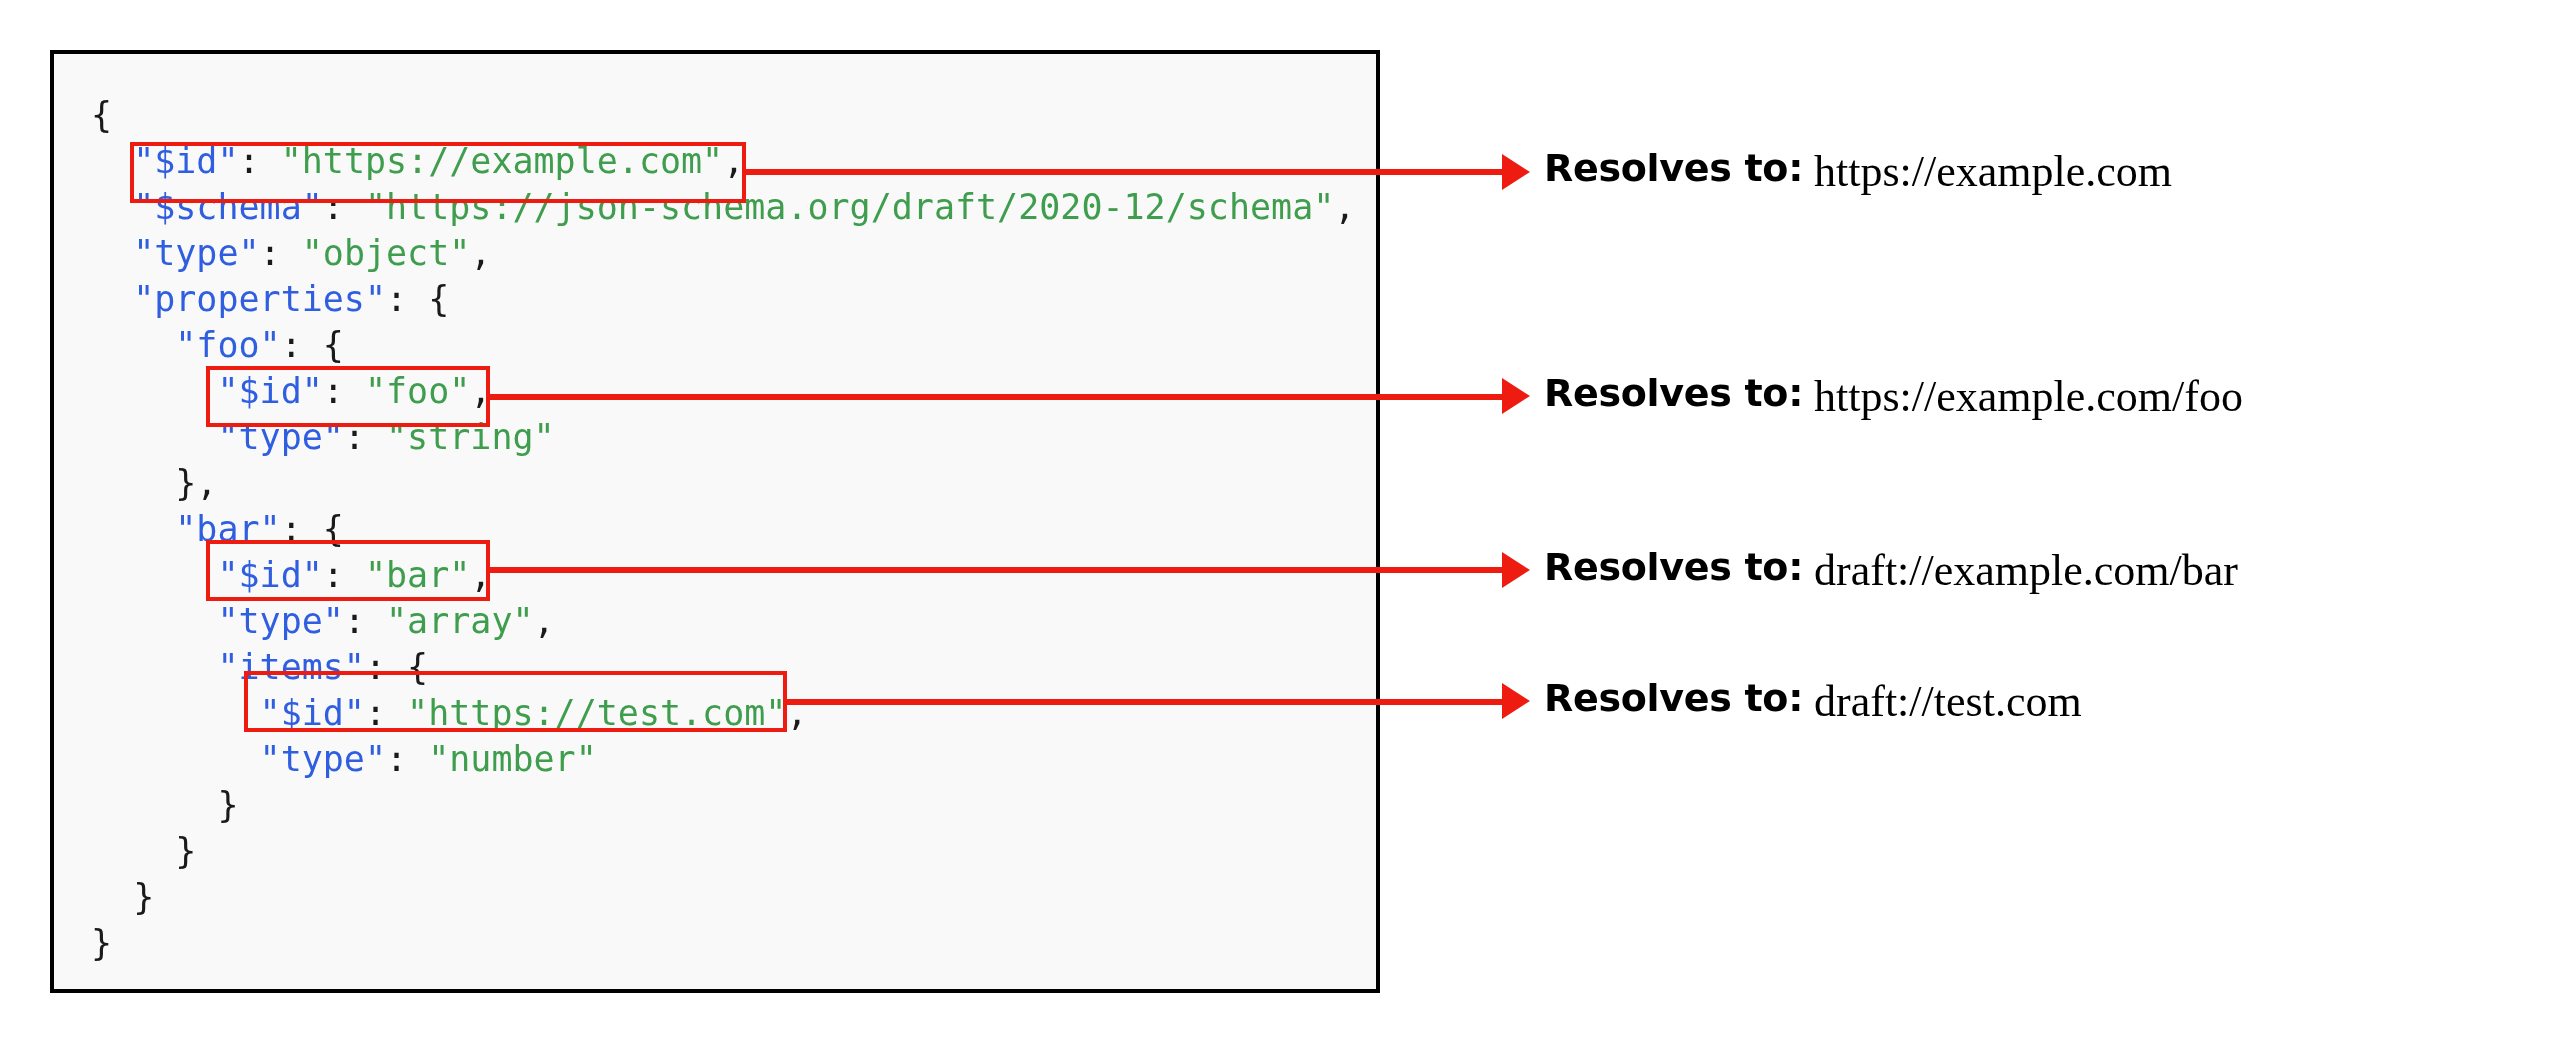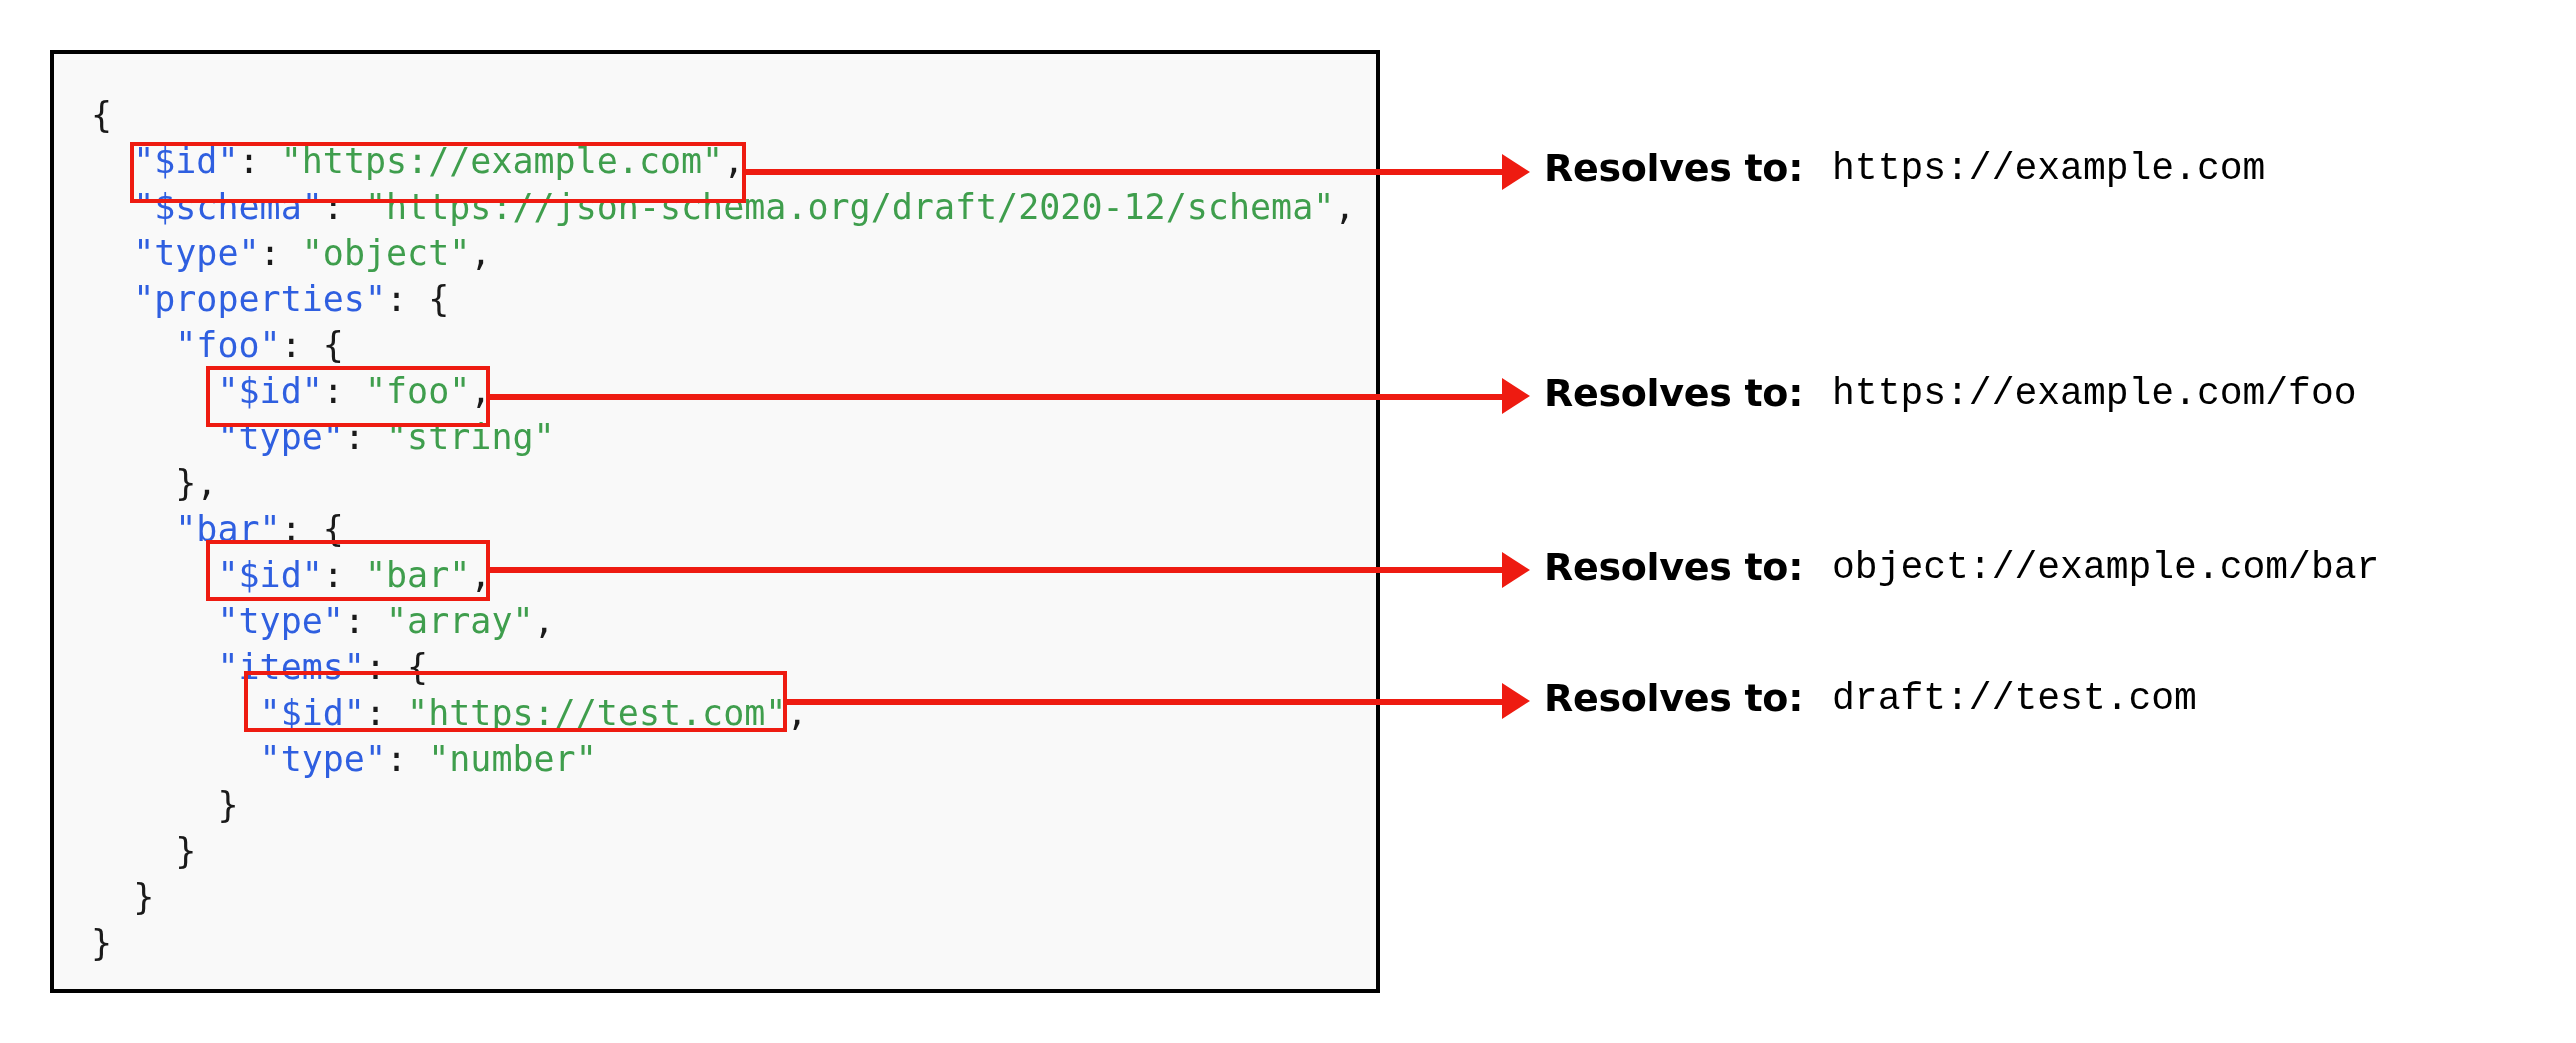--- a/index.html
+++ b/index.html
@@ -66,36 +66,36 @@
     border-top: 18.3px solid transparent;
     border-bottom: 18.3px solid transparent;
     border-left: 28px solid #ee1b11;
     z-index: 4;
   }
 
   
   .resolve-row {
     position: absolute;
     display: flex;
-    align-items: flex-end;
+    align-items: flex-start;
     white-space: nowrap;
     z-index: 5;
   }
   .resolve-label {
     font-family: "DejaVu Sans", sans-serif;
     font-weight: bold;
     font-size: 38px;
     color: #000000;
     letter-spacing: -0.3px;
   }
   .resolve-url {
-    font-family: Liberation Mono, monospace;
-    font-size: 38px;
+    font-family: Liberation Serif, serif;
+    font-size: 44px;
     color: #000000;
-    margin-left: 29px;
+    margin-left: 11px;
   }
 </style>
 </head>
 <body>
 
 <div id="code-panel">
   <div id="code-block"><span class="cl"><span></span><span class="p">{</span></span><span class="cl"><span>  </span><span class="k">"$id"</span><span class="p">: </span><span class="s">"https://example.com"</span><span class="p">,</span></span><span class="cl"><span>  </span><span class="k">"$schema"</span><span class="p">: </span><span class="s">"https://json-schema.org/draft/2020-12/schema"</span><span class="p">,</span></span><span class="cl"><span>  </span><span class="k">"type"</span><span class="p">: </span><span class="s">"object"</span><span class="p">,</span></span><span class="cl"><span>  </span><span class="k">"properties"</span><span class="p">: {</span></span><span class="cl"><span>    </span><span class="k">"foo"</span><span class="p">: {</span></span><span class="cl"><span>      </span><span class="k">"$id"</span><span class="p">: </span><span class="s">"foo"</span><span class="p">,</span></span><span class="cl"><span>      </span><span class="k">"type"</span><span class="p">: </span><span class="s">"string"</span></span><span class="cl"><span>    </span><span class="p">},</span></span><span class="cl"><span>    </span><span class="k">"bar"</span><span class="p">: {</span></span><span class="cl"><span>      </span><span class="k">"$id"</span><span class="p">: </span><span class="s">"bar"</span><span class="p">,</span></span><span class="cl"><span>      </span><span class="k">"type"</span><span class="p">: </span><span class="s">"array"</span><span class="p">,</span></span><span class="cl"><span>      </span><span class="k">"items"</span><span class="p">: {</span></span><span class="cl"><span>        </span><span class="k">"$id"</span><span class="p">: </span><span class="s">"https://test.com"</span><span class="p">,</span></span><span class="cl"><span>        </span><span class="k">"type"</span><span class="p">: </span><span class="s">"number"</span></span><span class="cl"><span>      </span><span class="p">}</span></span><span class="cl"><span>    </span><span class="p">}</span></span><span class="cl"><span>  </span><span class="p">}</span></span><span class="cl"><span></span><span class="p">}</span></span></div>
 </div>
 
 <div class="hl-box" style="left:130px;  top:142px;  width:616px; height:61px;"></div>
@@ -120,20 +120,20 @@
   <span class="resolve-url">https://example.com</span>
 </div>
 
 <div class="resolve-row" style="left:1544px; top:371px;">
   <span class="resolve-label">Resolves to:</span>
   <span class="resolve-url">https://example.com/foo</span>
 </div>
 
 <div class="resolve-row" style="left:1544px; top:545px;">
   <span class="resolve-label">Resolves to:</span>
-  <span class="resolve-url">object://example.com/bar</span>
+  <span class="resolve-url">draft://example.com/bar</span>
 </div>
 
 <div class="resolve-row" style="left:1544px; top:676px;">
   <span class="resolve-label">Resolves to:</span>
   <span class="resolve-url">draft://test.com</span>
 </div>
 
 
 </body></html>

